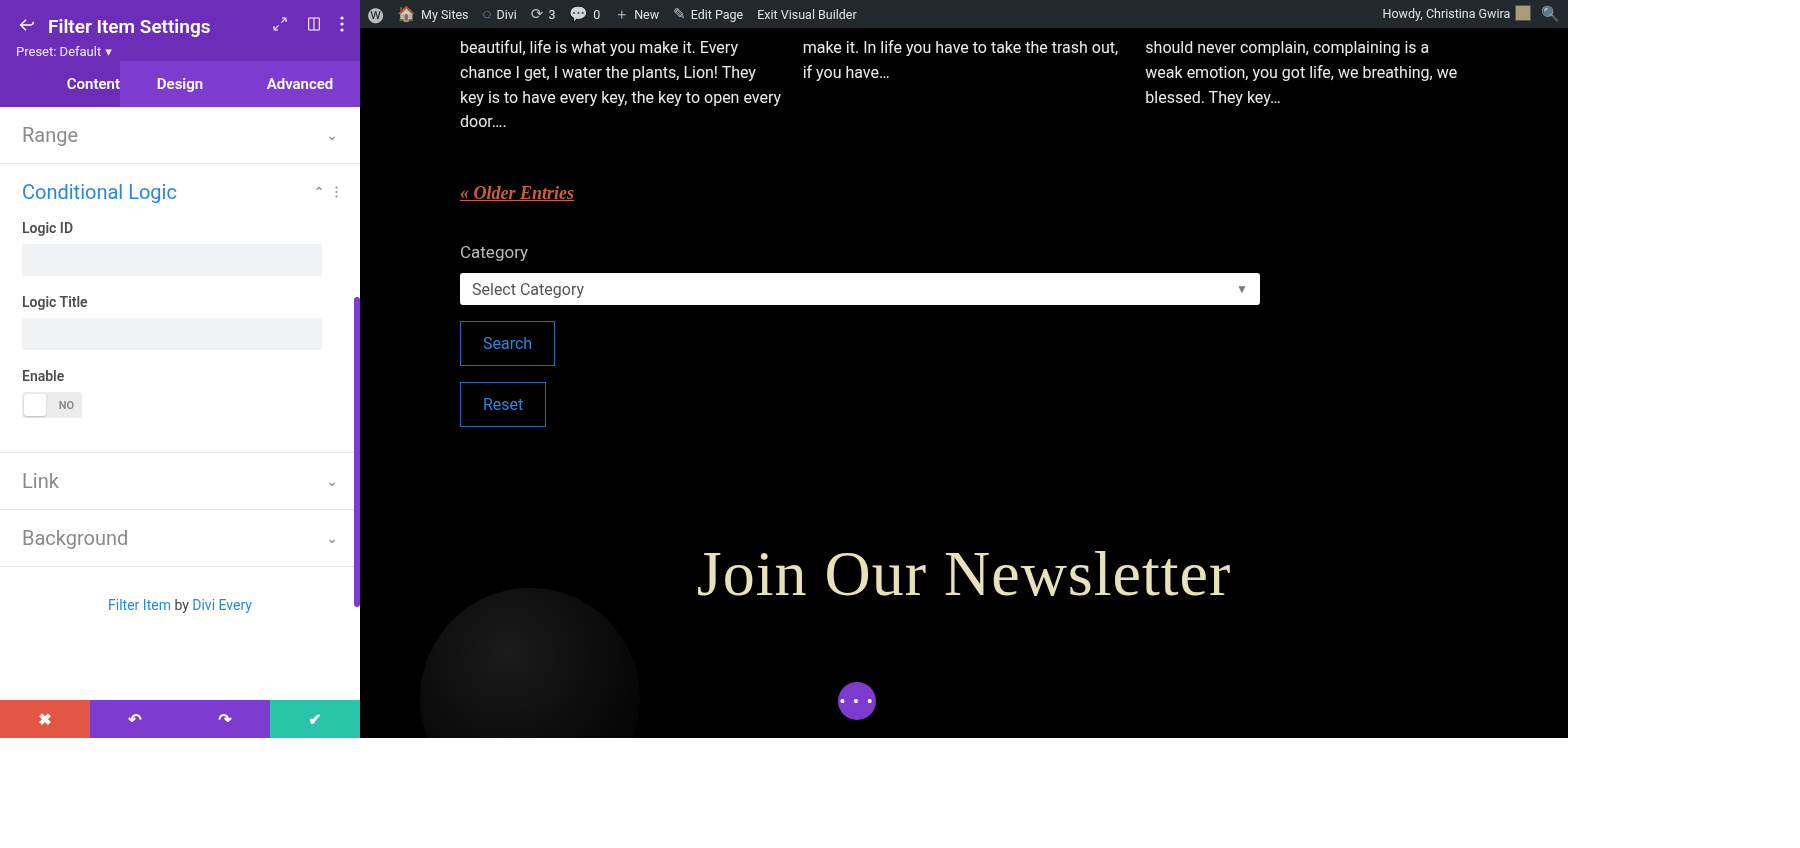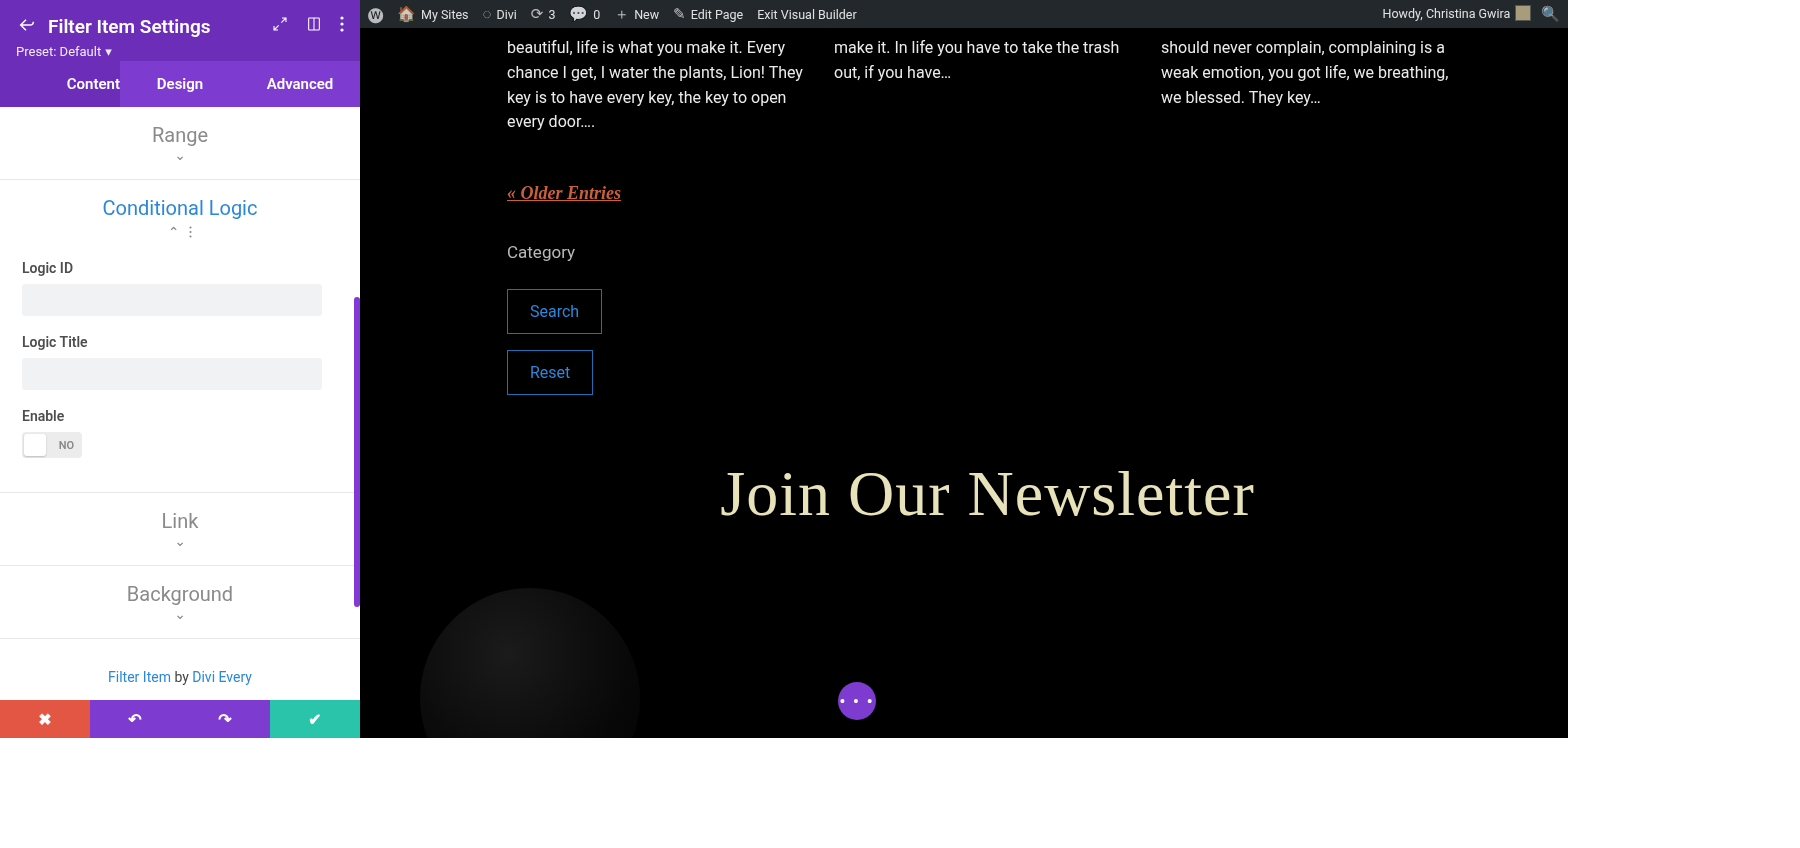--- a/index.html
+++ b/index.html
@@ -17,21 +17,21 @@
 .sb-preset { font-size: 13px; margin-top: 6px; opacity: .9; display: flex; align-items: center; gap: 4px; cursor: pointer; }
 
 .sb-tabs { display: flex; background: #7e3bd0; }
 .sb-tab { flex: 1; text-align: center; padding: 14px 0; color: #fff; font-size: 15px; font-weight: 600; cursor: pointer; }
 .sb-tab.active { background: #6c2eb9; text-align: right; }
 
 .sb-body { flex: 1; overflow-y: auto; position: relative; }
 .sb-scroll-indicator { position: absolute; right: 0; top: 190px; width: 6px; height: 310px; background: #8239d6; border-radius: 3px; }
 
 .sb-section { border-bottom: 1px solid #e8e8e8; padding: 16px 22px; }
-.sb-section-title { font-size: 20px; color: #8a8a8a; display: flex; align-items: center; justify-content: space-between; cursor: pointer; flex-direction: column; }
+.sb-section-title { font-size: 20px; color: #8a8a8a; display: flex; align-items: center; justify-content: space-between; cursor: pointer; }
 .sb-section-title.open { color: #2b87da; }
 .sb-section-actions { display: flex; align-items: center; gap: 10px; color: #888; }
 .sb-chevron { font-size: 14px; }
 
 .sb-section-content { margin-top: 16px; }
 .sb-field { margin-bottom: 18px; }
 .sb-field-label { font-size: 14px; color: #4e4e4e; font-weight: 600; margin-bottom: 8px; }
 .sb-input { width: 300px; height: 32px; background: #f1f2f3; border: none; border-radius: 3px; padding: 0 8px; }
 .sb-toggle { width: 60px; height: 26px; background: #ececec; border-radius: 4px; display: flex; align-items: center; justify-content: flex-end; padding: 0 8px; font-size: 11px; font-weight: 600; color: #888; position: relative; cursor: pointer; }
 .sb-toggle::before { content: ""; position: absolute; left: 2px; top: 2px; width: 22px; height: 22px; background: #fff; border-radius: 3px; box-shadow: 0 1px 2px rgba(0,0,0,.2); }
@@ -46,29 +46,29 @@
 .sb-fbtn.save { background: #29c4a9; }
 
 
 .wpbar { position: absolute; left: 360px; right: 0; top: 0; height: 28px; background: #23282d; color: #e0e0e0; display: flex; align-items: center; font-size: 12.5px; padding: 0 8px; gap: 14px; z-index: 5; }
 .wpbar .wp-item { display: flex; align-items: center; gap: 5px; cursor: pointer; }
 .wpbar .wp-item .ico { opacity: .8; font-size: 15px; }
 .wpbar-right { margin-left: auto; display: flex; align-items: flex-start; gap: 10px; }
 .avatar { width: 16px; height: 16px; background: #a89c7a; border: 1px solid #555; }
 
 
-.preview { position: absolute; left: 360px; right: 0; top: 28px; bottom: 0; background: #000; overflow: hidden; color: #fff; padding-left: 47px; }
+.preview { position: absolute; left: 360px; right: 0; top: 28px; bottom: 0; background: #000; overflow: hidden; color: #fff; }
 .columns { display: flex; gap: 20px; padding: 0 100px; margin-top: 8px; }
 .col { flex: 1; font-size: 16px; line-height: 1.55; color: #ebebeb; }
 .older { color: #c9603a; font-family: Georgia, "Times New Roman", serif; font-style: italic; font-size: 18px; text-decoration: underline; margin: 48px 0 0 100px; display: inline-block; font-weight: 600; }
 .cat-label { margin: 38px 0 11px 100px; color: #b9b9b9; font-size: 17px; }
 .cat-select { margin: 0 100px; background: #fff; color: #555; height: 32px; display: flex; align-items: center; justify-content: space-between; padding: 0 12px; font-size: 16px; cursor: pointer; border-radius: 3px; width: 800px; }
 .cat-select .tri { color: #7a7a7a; font-size: 12px; }
 .btn-out { margin: 16px 0 0 100px; border: 1.5px solid #1f6fb5; color: #2b87da; padding: 12px 22px; display: inline-block; font-size: 16px; cursor: pointer; }
-.newsletter { font-family: Georgia, "Times New Roman", serif; font-size: 64px; color: #e7e2b9; text-align: center; margin-top: 62px; letter-spacing: 1px; }
+.newsletter { font-family: Georgia, "Times New Roman", serif; font-size: 64px; color: #e7e2b9; text-align: center; margin-top: 110px; letter-spacing: 1px; }
 .bg-circle { position: absolute; left: 60px; bottom: -70px; width: 220px; height: 220px; border-radius: 50%; background: radial-gradient(circle at 40% 30%, #1b1b1b, #080808 60%, #000 100%); }
 .menu-dot { position: absolute; left: 478px; bottom: 18px; width: 38px; height: 38px; border-radius: 50%; background: #7e3bd0; display: flex; align-items: center; justify-content: center; color: #fff; font-weight: 700; letter-spacing: 2px; cursor: pointer; }
 </style>
 </head>
 <body>
 
 <div class="sidebar">
   <div class="sb-header">
     <div class="sb-header-row">
       <span class="sb-back">
@@ -224,20 +224,24 @@
 <div class="preview">
   <div class="columns">
     <div class="col">beautiful, life is what you make it. Every chance I get, I water the plants, Lion! They key is to have every key, the key to open every door….</div>
     <div class="col">make it. In life you have to take the trash out, if you have…</div>
     <div class="col">should never complain, complaining is a weak emotion, you got life, we breathing, we blessed. They key…</div>
   </div>
 
   <a class="older">« Older Entries</a>
 
   <div class="cat-label">Category</div>
+  <div class="cat-select">
+    <span>Select Category</span>
+    <span class="tri">▼</span>
+  </div>
 
   <div><span class="btn-out">Search</span></div>
   <div><span class="btn-out">Reset</span></div>
 
   <div class="bg-circle"></div>
   <div class="newsletter">Join Our Newsletter</div>
   <div class="menu-dot">
       <span>• • •</span>
     </div>
 </div>

